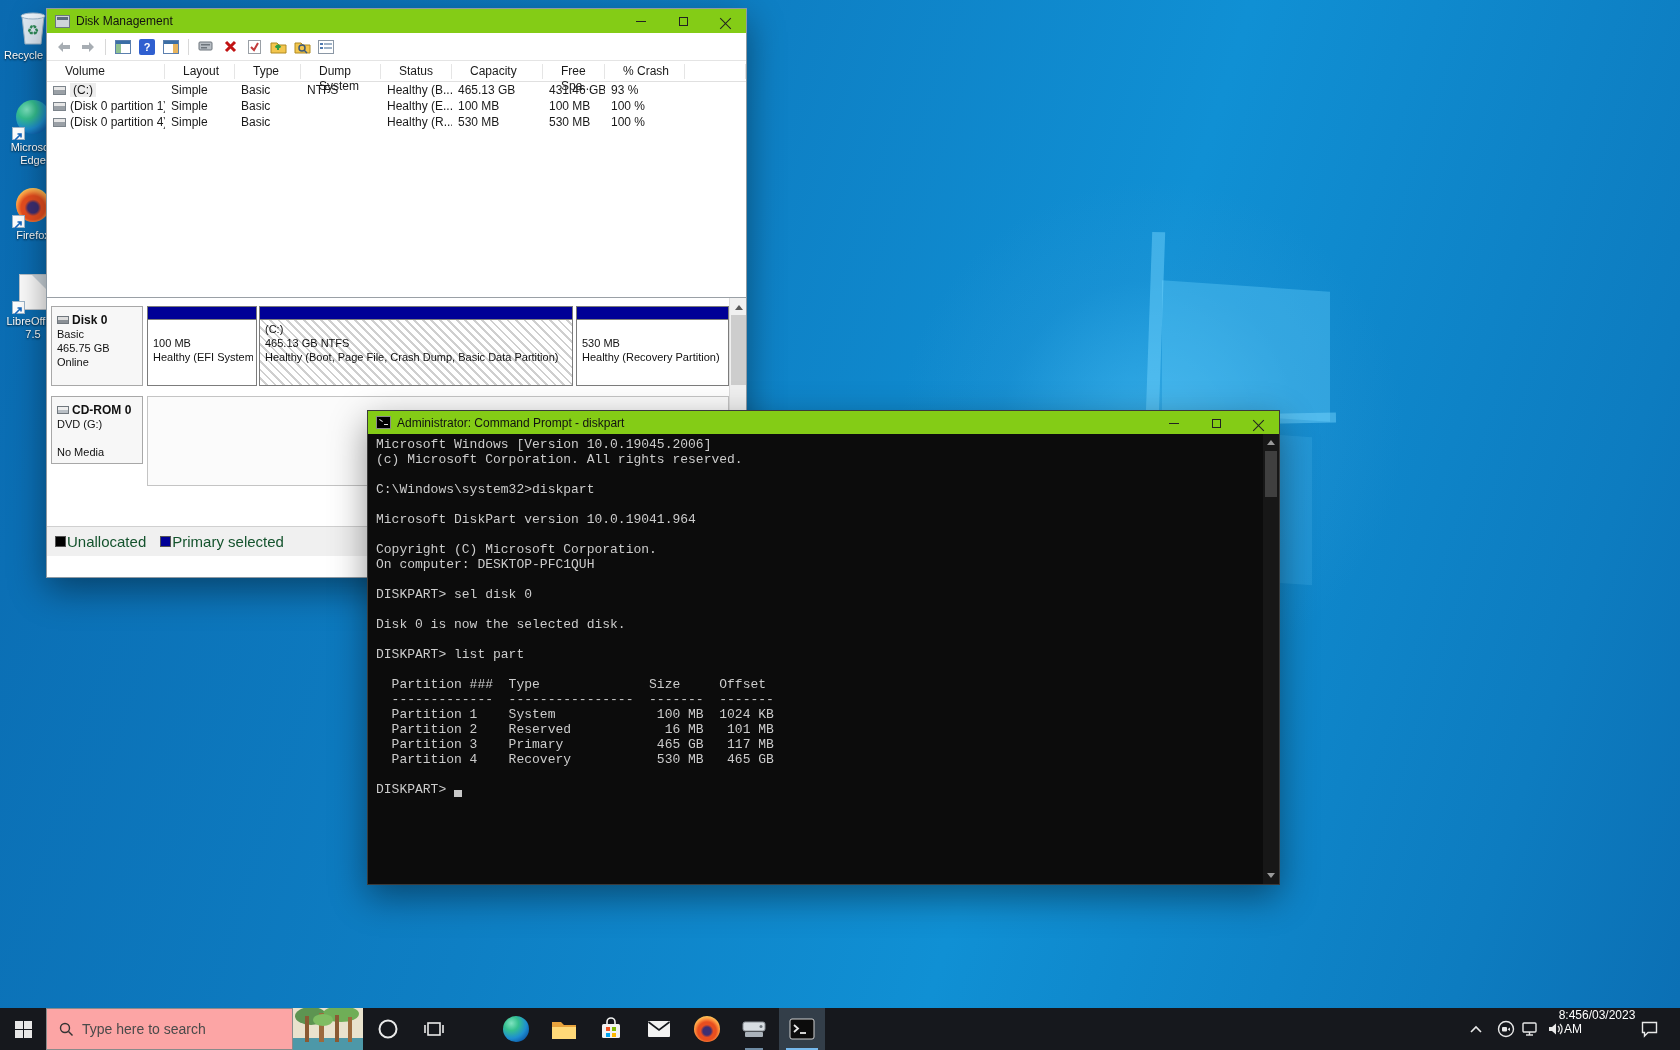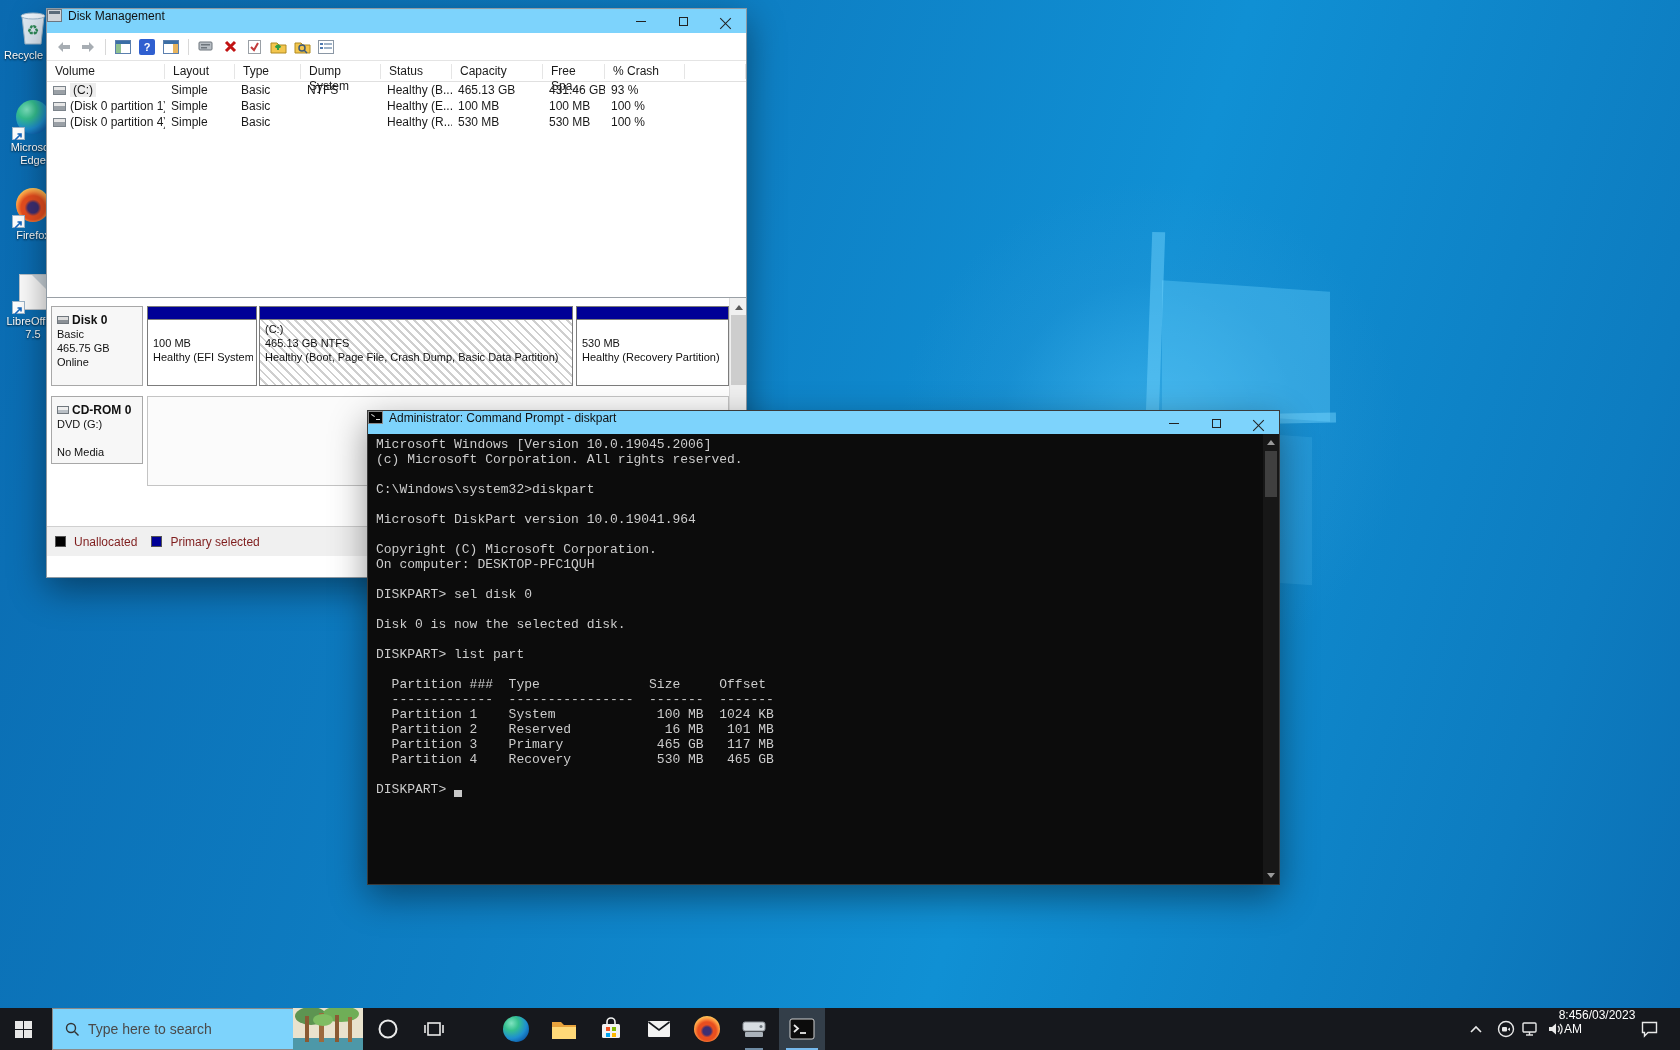--- a/index.html
+++ b/index.html
@@ -23,21 +23,21 @@
   .shortcut { position:absolute; left:-2px; bottom:-2px; width:13px; height:13px; background:#fff; border:1px solid #9db6cc; }
   .circle-ico { width:34px; height:34px; border-radius:50%; margin:2px auto; }
   .edge-grad { background:radial-gradient(circle at 32% 28%, #7fe3c0 0%, #35c08f 28%, #1e8fd0 58%, #0c5aa9 82%, #0e3f8d 100%); }
   .ff-grad { background:radial-gradient(circle at 50% 58%, #3d2f72 0% 20%, #e84e1f 32% 46%, #ff9640 62%, #ffd05e 78%, #e3364e 100%); }
   .bin-svg, .page-ico { display:block; margin:0 auto; }
   .page-ico { width:28px; height:36px; background:#fdfdfd; border:1px solid #b9c2ca; position:relative; }
   .page-ico::after { content:""; position:absolute; right:0; top:0; border:7px solid #cdd6dd; border-left-color:transparent; border-bottom-color:transparent; }
 
   
   .window { position:absolute; background:#fff; border:1px solid #8f9aa3; box-shadow:0 12px 34px rgba(0,0,0,.42); }
-  .titlebar { position:relative; height:24px; background:#7dd3fc; display:flex; }
+  .titlebar { position:relative; height:24px; background:#84cc16; display:flex; align-items:center; padding-left:8px; }
   .titlebar .tb-title { font-size:12px; color:#111; margin-left:6px; }
   .caption { position:absolute; right:0; top:0; height:24px; display:flex; }
   .cap-btn { width:42px; height:24px; display:flex; align-items:center; justify-content:center; }
   .gl-min { width:10px; height:1px; background:#222; }
   .gl-max { width:9px; height:9px; border:1px solid #222; }
   .gl-close { position:relative; width:11px; height:11px; }
   .gl-close::before,.gl-close::after { content:""; position:absolute; left:5px; top:0; width:1px; height:15px; background:#222; transform-origin:50% 50%; }
   .gl-close::before { transform:rotate(45deg); } .gl-close::after { transform:rotate(-45deg); }
 
   
@@ -46,21 +46,21 @@
   .dm-app-ico::after { content:""; position:absolute; left:1px; top:1px; right:1px; height:3px; background:#5a6b7a; }
   #dm-menubar { height:23px; border-bottom:1px solid #eee; display:flex; align-items:center; padding-left:10px; gap:0; }
   .menu-item { font-size:12px; color:#111; padding:3px 9px; }
   #dm-toolbar { height:28px; border-bottom:1px solid #e4e4e4; display:flex; align-items:center; padding-left:8px; gap:6px; }
   .t-ico { width:18px; height:18px; display:flex; align-items:center; justify-content:center; }
   .t-sep { width:1px; height:16px; background:#d8d8d8; margin:0 2px; }
   
   #dm-list { position:relative; height:237px; border-bottom:1px solid #9aa0a6; }
   .lv-head, .lv-row { display:grid; grid-template-columns:118px 70px 66px 80px 71px 91px 62px 80px auto; font-size:12px; color:#1a1a1a; }
   .lv-head { height:21px; border-bottom:1px solid #e0e0e0; align-items:center; }
-  .lv-head .cell { padding-left:8px; border-right:1px solid #e5e5e5; height:15px; line-height:15px; }
+  .lv-head .cell { padding-left:18px; border-right:1px solid #e5e5e5; height:15px; line-height:15px; }
   .lv-row { height:16px; align-items:center; }
   .lv-row .cell { padding-left:6px; white-space:nowrap; overflow:hidden; }
   .vol-cell { display:flex; align-items:center; gap:4px; }
   .vol-ico { flex:0 0 13px; width:13px; height:9px; background:linear-gradient(#e7e7e7 45%,#9aa0a6 45%); border:1px solid #7c848b; }
   .focus-pill { background:#ededed; padding:0 3px; }
   
   #dm-graph { position:relative; height:228px; background:#fff; }
   .gscroll { position:absolute; right:0; top:0; width:17px; height:100%; background:#f0f0f0; border-left:1px solid #dcdcdc; }
   .gs-arrow { position:absolute; left:0; width:17px; height:17px; display:flex; align-items:center; justify-content:center; }
   .tri-up { width:0; height:0; border:4px solid transparent; border-bottom:5px solid #5a5a5a; margin-top:-3px; }
@@ -69,21 +69,21 @@
   .disk-label { position:absolute; left:4px; width:92px; border:1px solid #a8a8a8; background:#f7f7f7; font-size:11px; color:#111; padding:6px 5px; line-height:14px; }
   .disk-label b { font-size:12px; }
   .hd-ico { display:inline-block; width:12px; height:8px; background:linear-gradient(#ddd 45%,#8a9096 45%); border:1px solid #70777d; margin-right:3px; }
   .part-box { position:absolute; top:8px; height:80px; border:1px solid #7c7c7c; background:#fff; }
   .part-band { height:13px; background:#000096; border-bottom:1px solid #7c7c7c; }
   .part-box .ptxt { position:absolute; left:5px; font-size:11px; color:#111; white-space:nowrap; overflow:hidden; max-width:calc(100% - 8px); line-height:13px; }
   .hatch .pbody { position:absolute; inset:13px 0 0 0; background:repeating-linear-gradient(45deg,#ffffff 0 4px,#cfcfcf 4px 6px); }
   .cd-media { position:absolute; left:100px; top:98px; width:582px; height:90px; border:1px solid #c4c4c4; background:#fbfbfb; }
   
   #dm-legend { height:30px; background:#f0f0f0; border-top:1px solid #d0d0d0; display:flex; align-items:center; padding-left:8px; gap:14px; }
-  .leg-item { display:flex; align-items:center; gap:8px; font-size:12px; color:#7f1d1d; }
+  .leg-item { display:flex; align-items:center; gap:1px; font-size:15px; color:#14532d; }
   .leg-sq { width:11px; height:11px; border:1px solid #555; }
 
   
   #cmd { left:367px; top:410px; width:913px; height:475px; background:#0c0c0c; border:1px solid #3a3a3a; z-index:3; }
   #cmd .titlebar { height:23px; }
   .cmd-app-ico { width:15px; height:13px; background:#000; border:1px solid #8a8a8a; position:relative; }
   .cmd-app-ico::before { content:""; position:absolute; left:2px; top:3px; width:4px; height:1px; background:#ddd; transform:rotate(35deg); }
   .cmd-app-ico::after { content:""; position:absolute; left:7px; bottom:3px; width:4px; height:1px; background:#ddd; }
   #cmd-body { position:absolute; left:0; top:23px; right:0; bottom:0; background:#0c0c0c; }
   #console { position:absolute; left:8px; top:3px; font-family:"Liberation Mono","DejaVu Sans Mono",monospace; font-size:13px; line-height:15px; color:#cccccc; white-space:pre; }
@@ -95,21 +95,21 @@
   .cs-thumb { position:absolute; left:2px; top:17px; width:12px; height:46px; background:#3f3f3f; }
 
   
   #taskbar { position:absolute; left:0; bottom:0; width:1680px; height:42px; background:#16181d; z-index:10; }
   .tb-btn { position:absolute; top:0; height:42px; display:flex; align-items:center; justify-content:center; }
   .underline { position:absolute; bottom:0; left:7px; right:7px; height:2px; background:#76b9ed; }
   .underline.dim { left:14px; right:14px; background:#6f8ba3; }
   .tb-active { background:rgba(130,160,190,.28); }
   #start-logo { display:grid; grid-template-columns:8px 8px; grid-template-rows:8px 8px; gap:1px; }
   #start-logo i { background:#e8e8e8; }
-  #search-box { position:absolute; left:52px; top:0; width:247px; height:42px; background:#7dd3fc; border:1px solid #8a8a8a; display:flex; align-items:center; }
+  #search-box { position:absolute; left:46px; top:0; width:247px; height:42px; background:#fca5a5; border:1px solid #8a8a8a; display:flex; align-items:center; }
   #search-input { border:0; outline:0; background:transparent; font-size:14px; color:#333; width:180px; font-family:"Liberation Sans",sans-serif; }
   #search-input::placeholder { color:#4a4a4a; opacity:1; }
   #widget { position:absolute; left:293px; top:0; width:70px; height:42px; overflow:hidden; }
   .tray { color:#e8e8e8; }
   #clock { position:absolute; left:1566px; top:0; width:62px; height:42px; color:#fff; font-size:12px; line-height:14px; text-align:right; display:flex; flex-direction:row; justify-content:center; }
   .folder-svg, .svgico { display:block; }
 </style>
 </head>
 <body>
 

